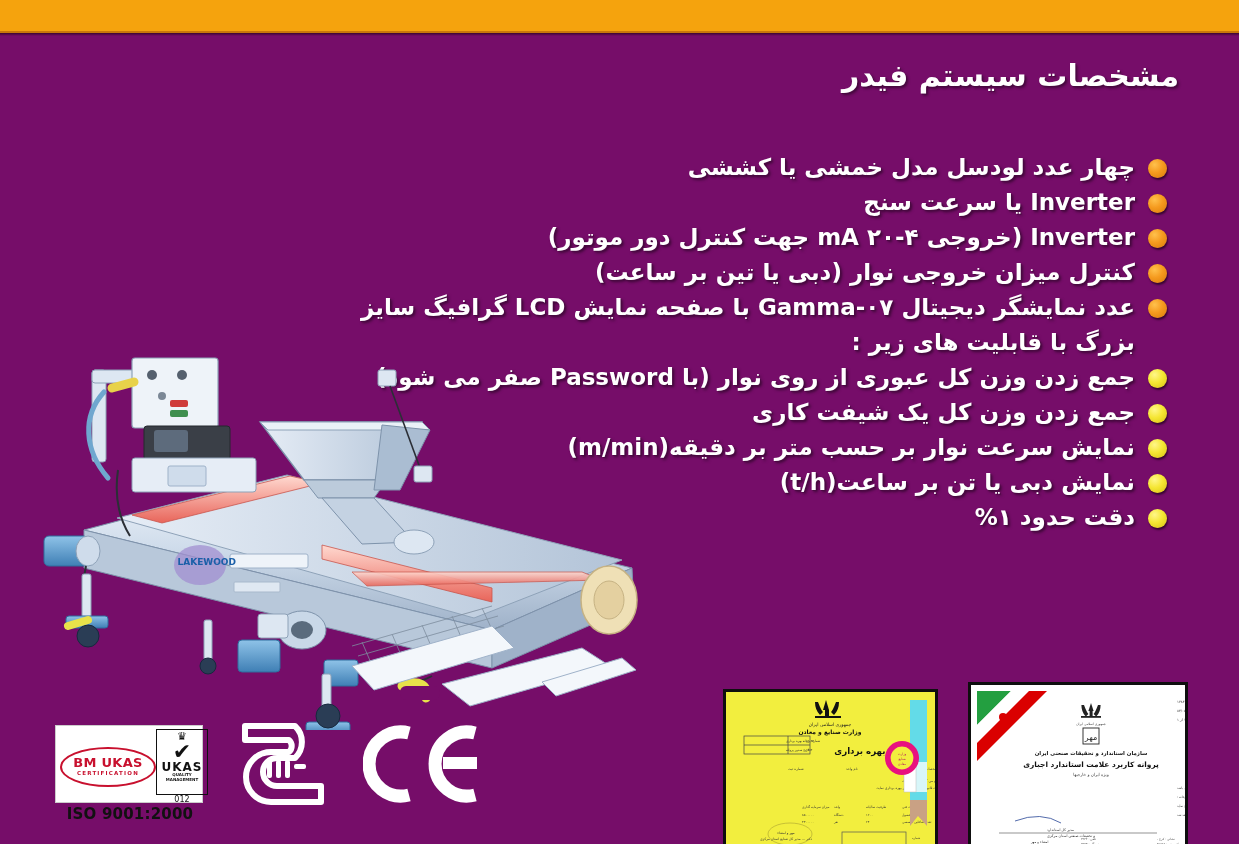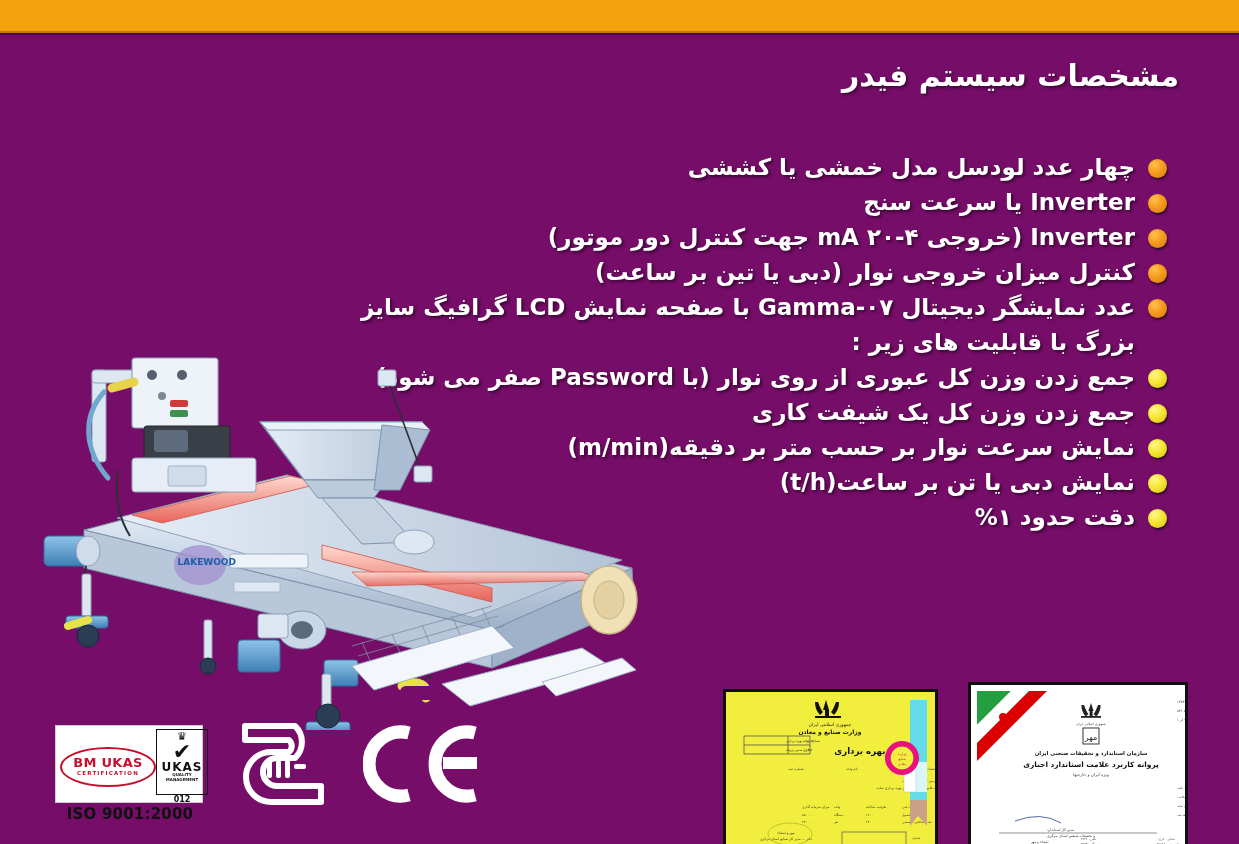--- a/index.html
+++ b/index.html
@@ -102,21 +102,21 @@
   }
   .ukas-crown{font-size:11px;line-height:10px;color:#111;}
   .ukas-tick{font-size:22px;line-height:20px;color:#111;font-weight:bold;}
   .ukas-name{font-size:12px;font-weight:bold;letter-spacing:1px;color:#111;line-height:10px;}
   .ukas-sub{font-size:4px;font-weight:bold;color:#111;line-height:5px;text-align:center;}
   .bm-iso{
     font-size:15px;font-weight:bold;color:#111;
     letter-spacing:.2px;padding-left:2px;margin-top:1px;text-align:center;
   }
   .bm-bottomline{height:2px;background:#4a5fa8;margin-top:2px;}
-  .ukas-012{font-size:8px;font-weight:bold;color:#111;text-align:center;}
+  .ukas-012{font-size:8px;font-weight:normal;color:#111;text-align:center;}
 
   
   .cert{position:absolute;border:3px solid #0e0e0e;box-sizing:border-box;overflow:hidden;}
   .cert-yellow{left:723px;top:689px;width:215px;height:160px;background:#F2EE3E;}
   .cert-white{left:968px;top:682px;width:220px;height:167px;background:#ffffff;}
   .cert svg{display:block;}
 </style>
 </head>
 <body>
 

